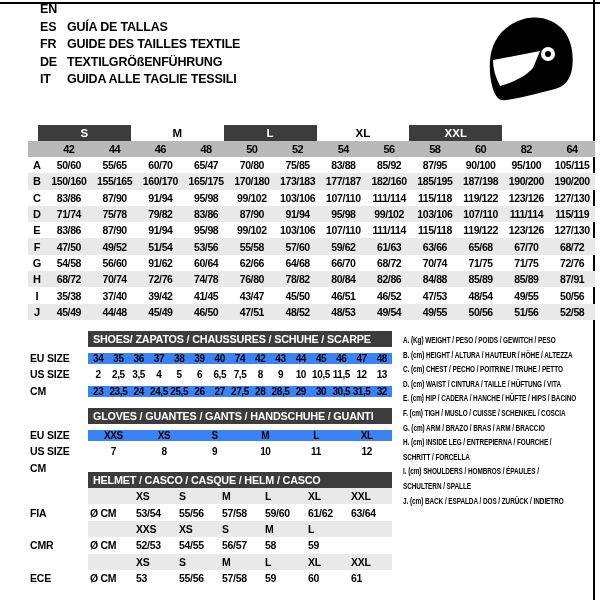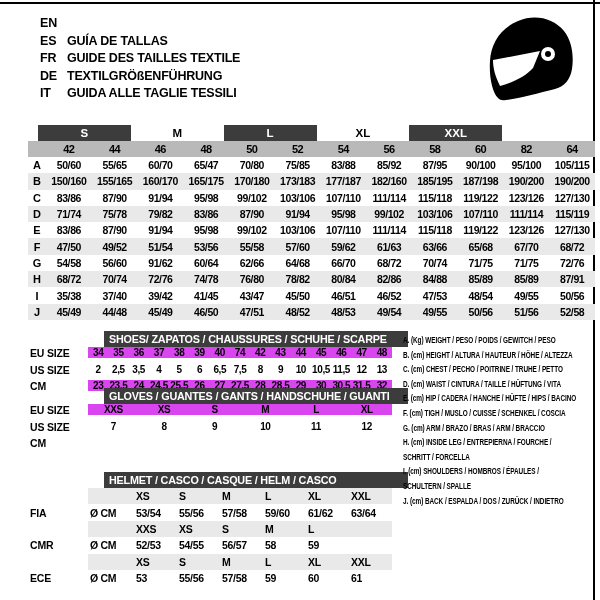--- a/index.html
+++ b/index.html
@@ -5,21 +5,21 @@
   html,body{margin:0;padding:0}
   body{
     width:600px;height:600px;position:relative;overflow:hidden;
     background:#ffffff;color:#000;
     font-family:"Liberation Sans", sans-serif;
   }
   .frame-top{position:absolute;top:2px;left:0;width:600px;height:2px;background:#000}
   .frame-right{position:absolute;top:0;right:5px;width:2px;height:600px;background:#000}
 
   
-  .lang-list{position:absolute;left:40px;top:15px}
+  .lang-list{position:absolute;left:40px;top:1px}
   .lang-row{display:flex;font-weight:bold;font-size:12.5px;line-height:17.6px;letter-spacing:-0.2px;white-space:nowrap}
   .lang-code{width:27px}
 
   .helmet-icon{position:absolute;left:477px;top:8px;width:100px;height:104px}
 
   
   .main-table{position:absolute;left:28px;top:124px;width:567px}
   .mt-row{display:grid;grid-template-columns:18px repeat(12,1fr);align-items:center}
   .mt-groups{height:17px;margin-left:-8px}
   .group-cell{grid-column:span 2;text-align:center;font-weight:bold;font-size:11.5px;height:16px;line-height:16px}
@@ -28,30 +28,30 @@
   .mt-cols{background:#b9b9b9;height:16px}
   .mt-col,.mt-val{text-align:center;font-weight:bold;font-size:10.5px;letter-spacing:-0.4px;white-space:nowrap}
   .mt-col{font-size:11px}
   .mt-datarow{height:16.3px}
   .mt-body .mt-datarow:nth-child(even){background:#e9e9e9}
   .mt-label{text-align:center;font-weight:bold;font-size:11px}
 
   
   .section{position:absolute;left:28px;width:364px}
   .sec-shoes{top:331px}
-  .sec-gloves{top:388px}
+  .sec-gloves{top:408px}
   .sec-helmet{top:472px}
-  .sec-header{margin-left:76px;width:304px;box-sizing:border-box;background:#3c3c3c;color:#fff;
+  .sec-header{margin-left:60px;width:304px;box-sizing:border-box;background:#3c3c3c;color:#fff;
     font-weight:bold;font-size:10.8px;letter-spacing:-0.2px;height:16px;line-height:16px;
     padding-left:5px;white-space:nowrap;overflow:hidden}
-  .sec-row{display:flex;height:16.6px;align-items:flex-start}
+  .sec-row{display:flex;height:16.6px;align-items:flex-end}
   .sec-label{width:60px;display:flex;align-items:center;font-weight:bold;font-size:10.5px;
     letter-spacing:-0.2px;padding-left:2px;box-sizing:border-box;white-space:nowrap}
   .sec-values{width:304px;display:grid;align-items:center}
-  .sec-values.shaded{background:#d946ef}
+  .sec-values.shaded{background:#3b82f6}
   .cols15{grid-template-columns:repeat(15,1fr)}
   .cols6{grid-template-columns:repeat(6,1fr)}
   .sec-cell{text-align:center;font-weight:bold;font-size:10px;letter-spacing:-0.4px;white-space:nowrap}
 
   
   .hm-row{display:flex;height:16.4px;align-items:stretch}
   .hm-content{width:304px;display:grid;grid-template-columns:46px repeat(6,1fr);align-items:center}
   .hm-content.shaded{background:#e9e9e9}
   .hm-cell{font-weight:bold;font-size:10.5px;letter-spacing:-0.3px;text-align:left;padding-left:2px;white-space:nowrap}
 

